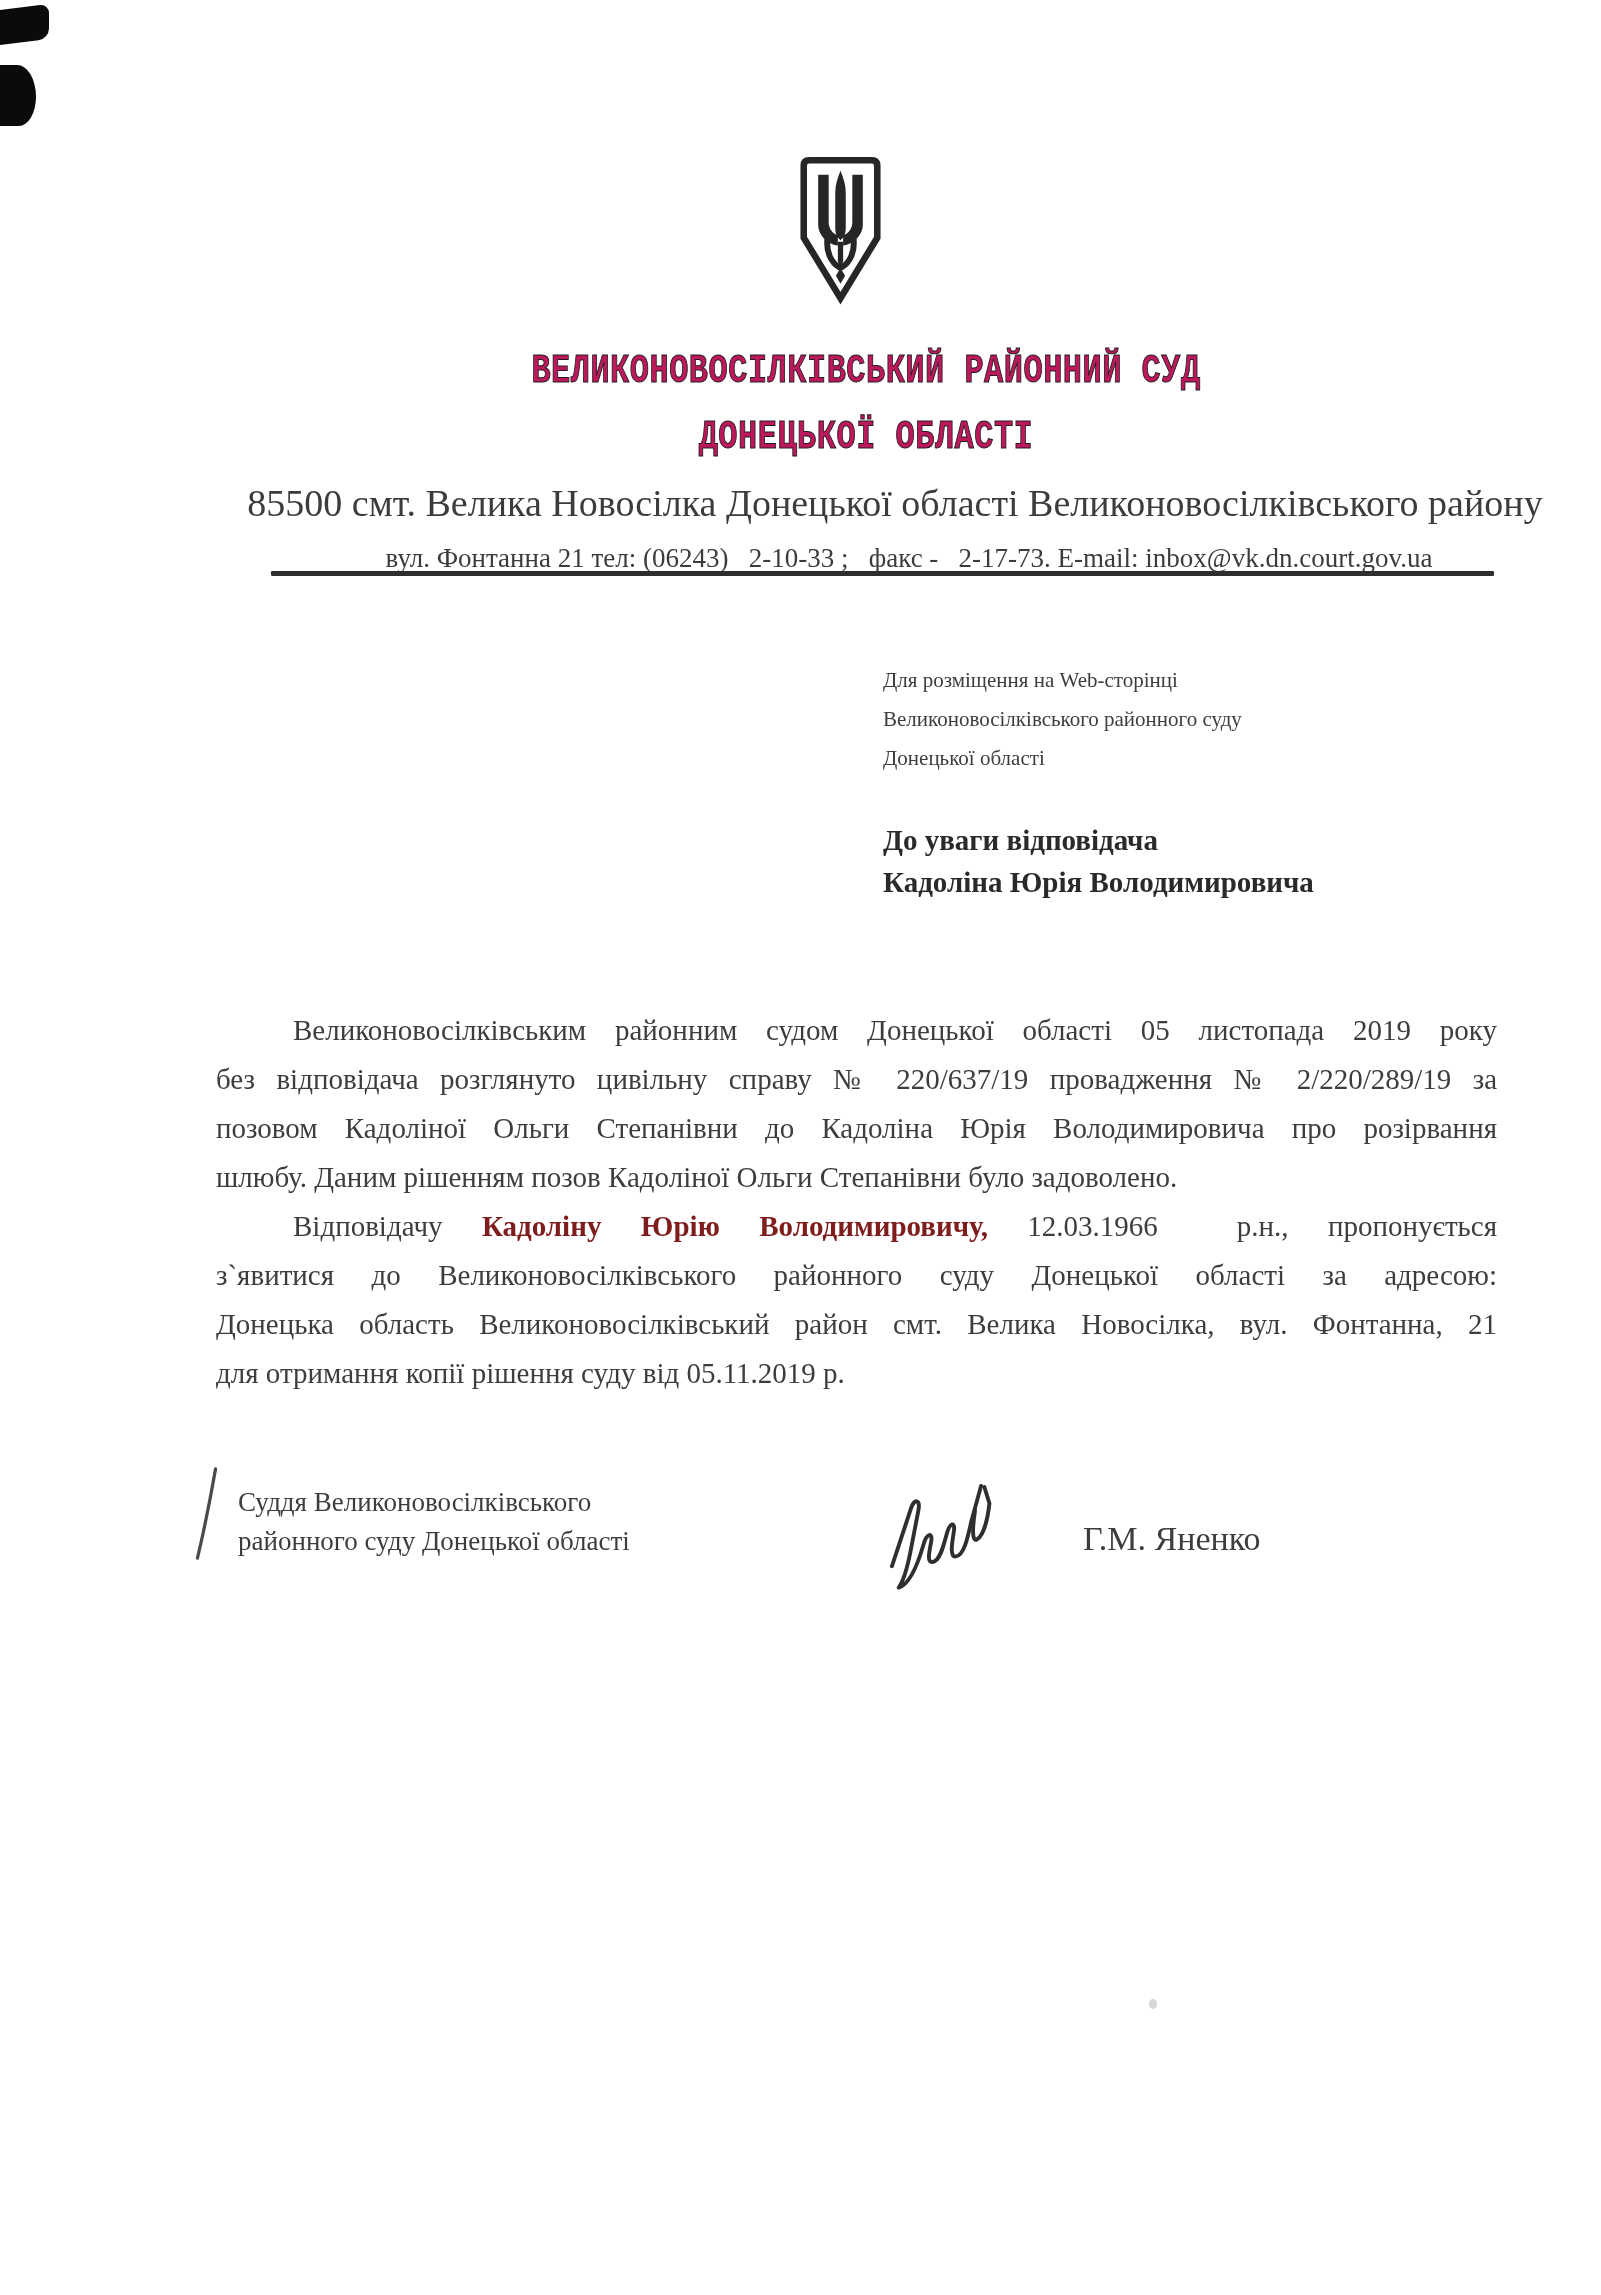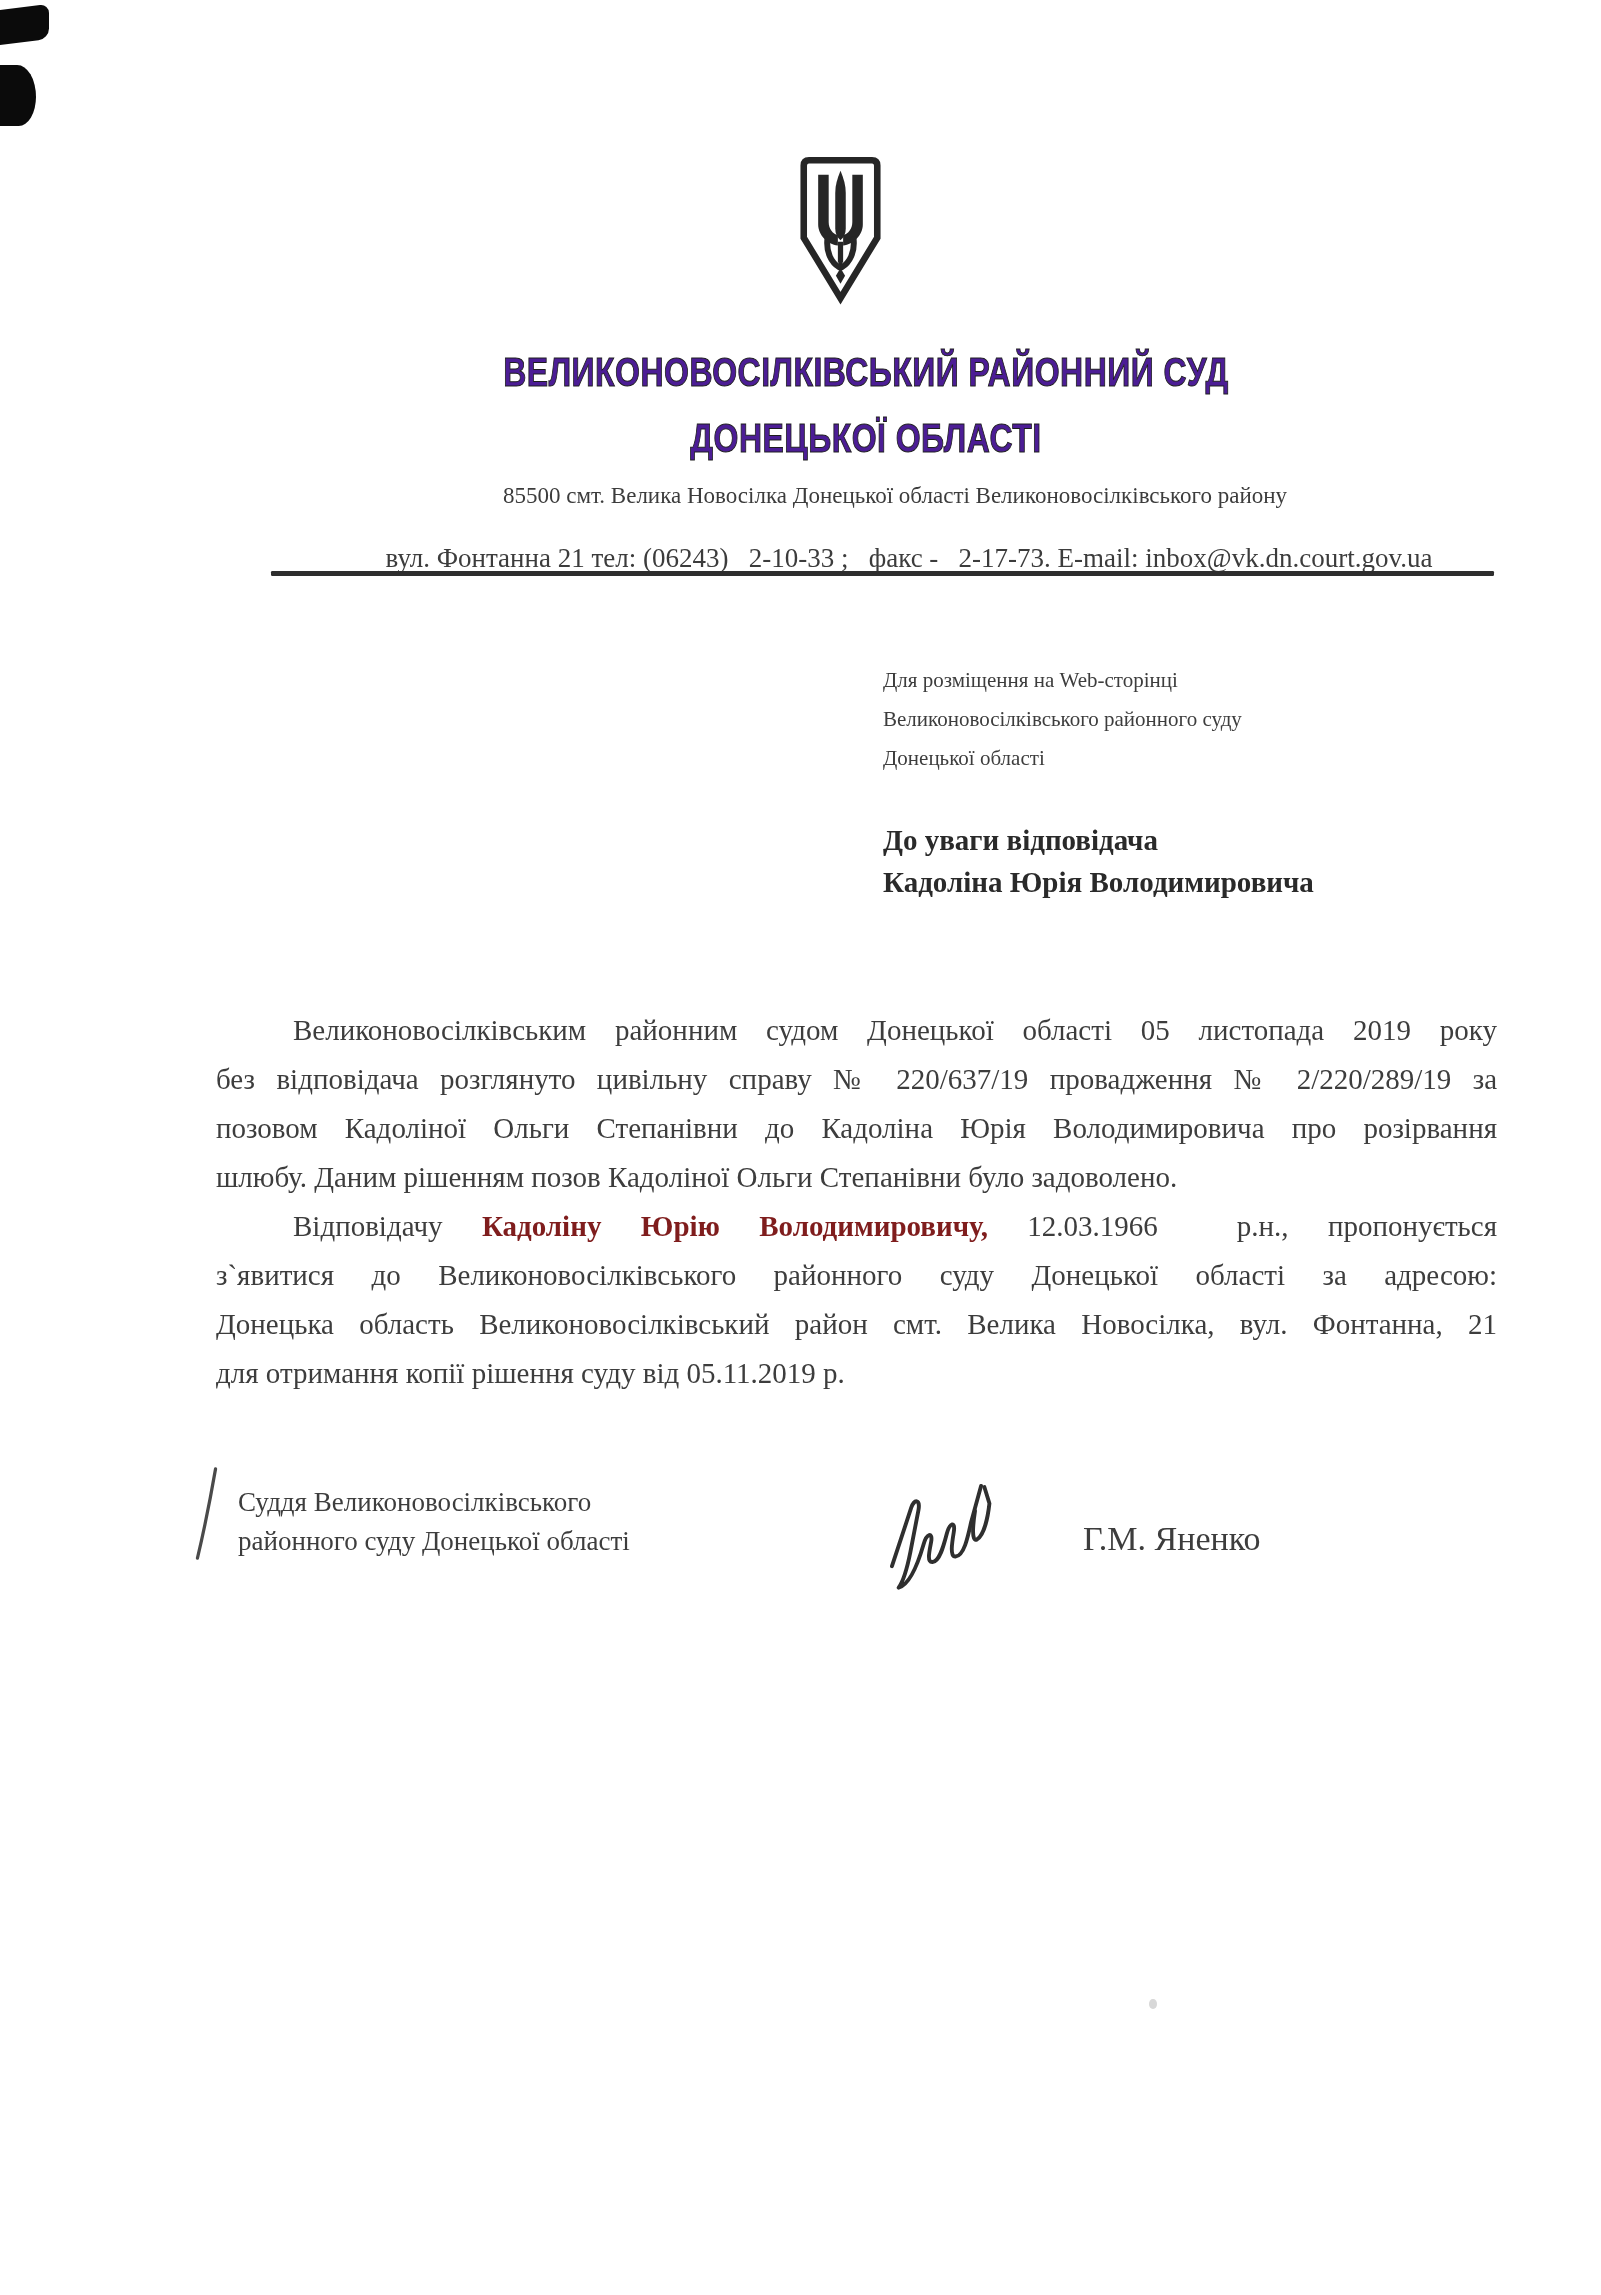--- a/index.html
+++ b/index.html
@@ -26,34 +26,34 @@
   }
   .faint-dot {
     left: 1149px; top: 1999px; width: 7.8px; height: 10.4px;
     background: #c7c7c7; border-radius: 50%; opacity: .7;
   }
 
   .emblem { left: 797px; top: 155px; width: 87px; height: 151px; }
 
   .stamp-line {
     white-space: nowrap;
-    font-family: Liberation Sans, sans-serif;
+    font-family: Liberation Mono, monospace;
     font-weight: 700;
-    color: #4c1d95;
+    color: #be185d;
     -webkit-text-stroke: 1px #1d1d1d;
     transform: translateX(-50%);
     line-height: 1;
   }
   .stamp-inner { display: inline-block; transform: scaleX(0.8); transform-origin: center; letter-spacing: 0.6px; }
   .court-line-1 { left: 866px; top: 352px; font-size: 40px; }
   .court-line-2 { left: 866px; top: 418px; font-size: 40px; }
 
   .addr-line-1 {
     left: 895px; top: 483px; transform: translateX(-50%);
-    white-space: nowrap; font-size: 23px; color: #3c3c3c; line-height: 1.1;
+    white-space: nowrap; font-size: 38px; color: #3c3c3c; line-height: 1.1;
   }
   .addr-line-2 {
     left: 909px; top: 544px; transform: translateX(-50%);
     white-space: nowrap; font-size: 27px; color: #3c3c3c; line-height: 1.1;
   }
   .addr-line-2 .email { text-decoration: underline; text-decoration-thickness: 1.6px; text-underline-offset: 3.9px; }
 
   .head-rule {
     left: 271px; top: 571px; width: 1223px; height: 5.2px;
     background: #2e2e2e; border-radius: 1.3px;

